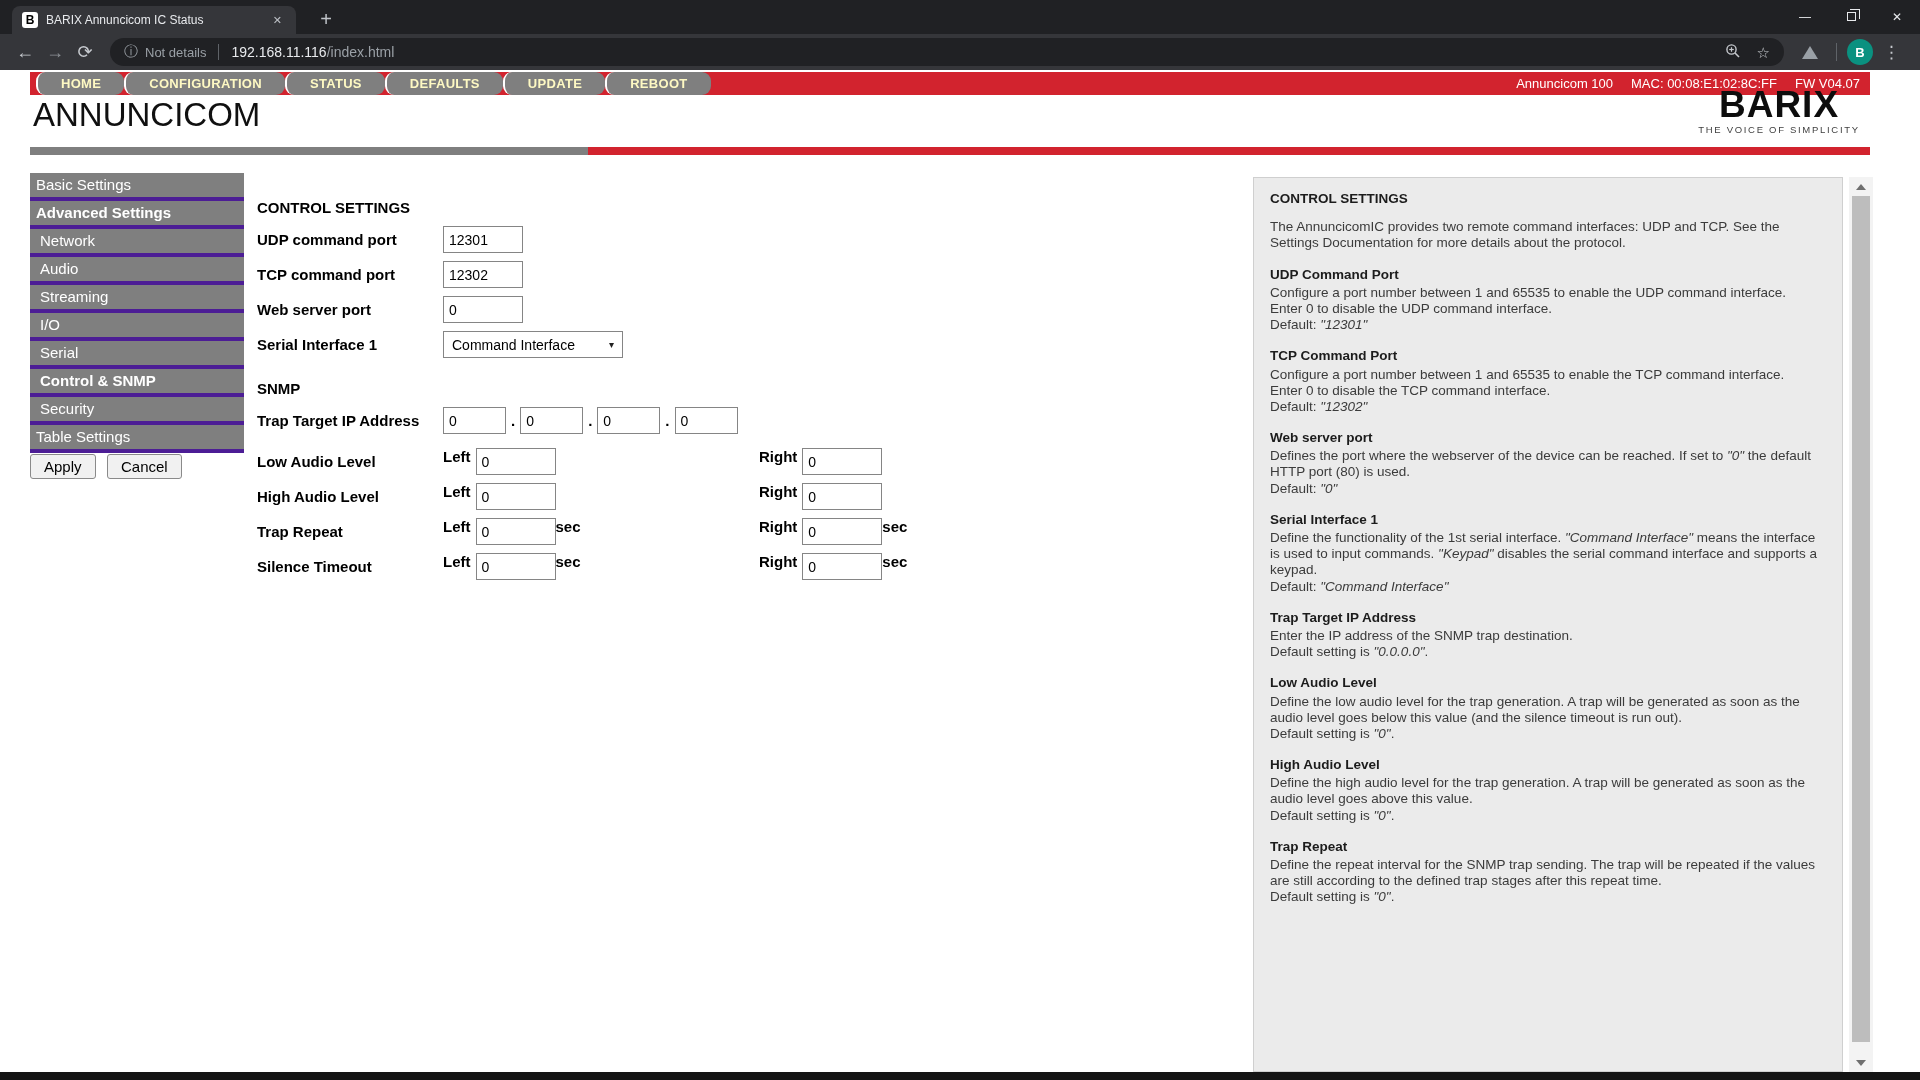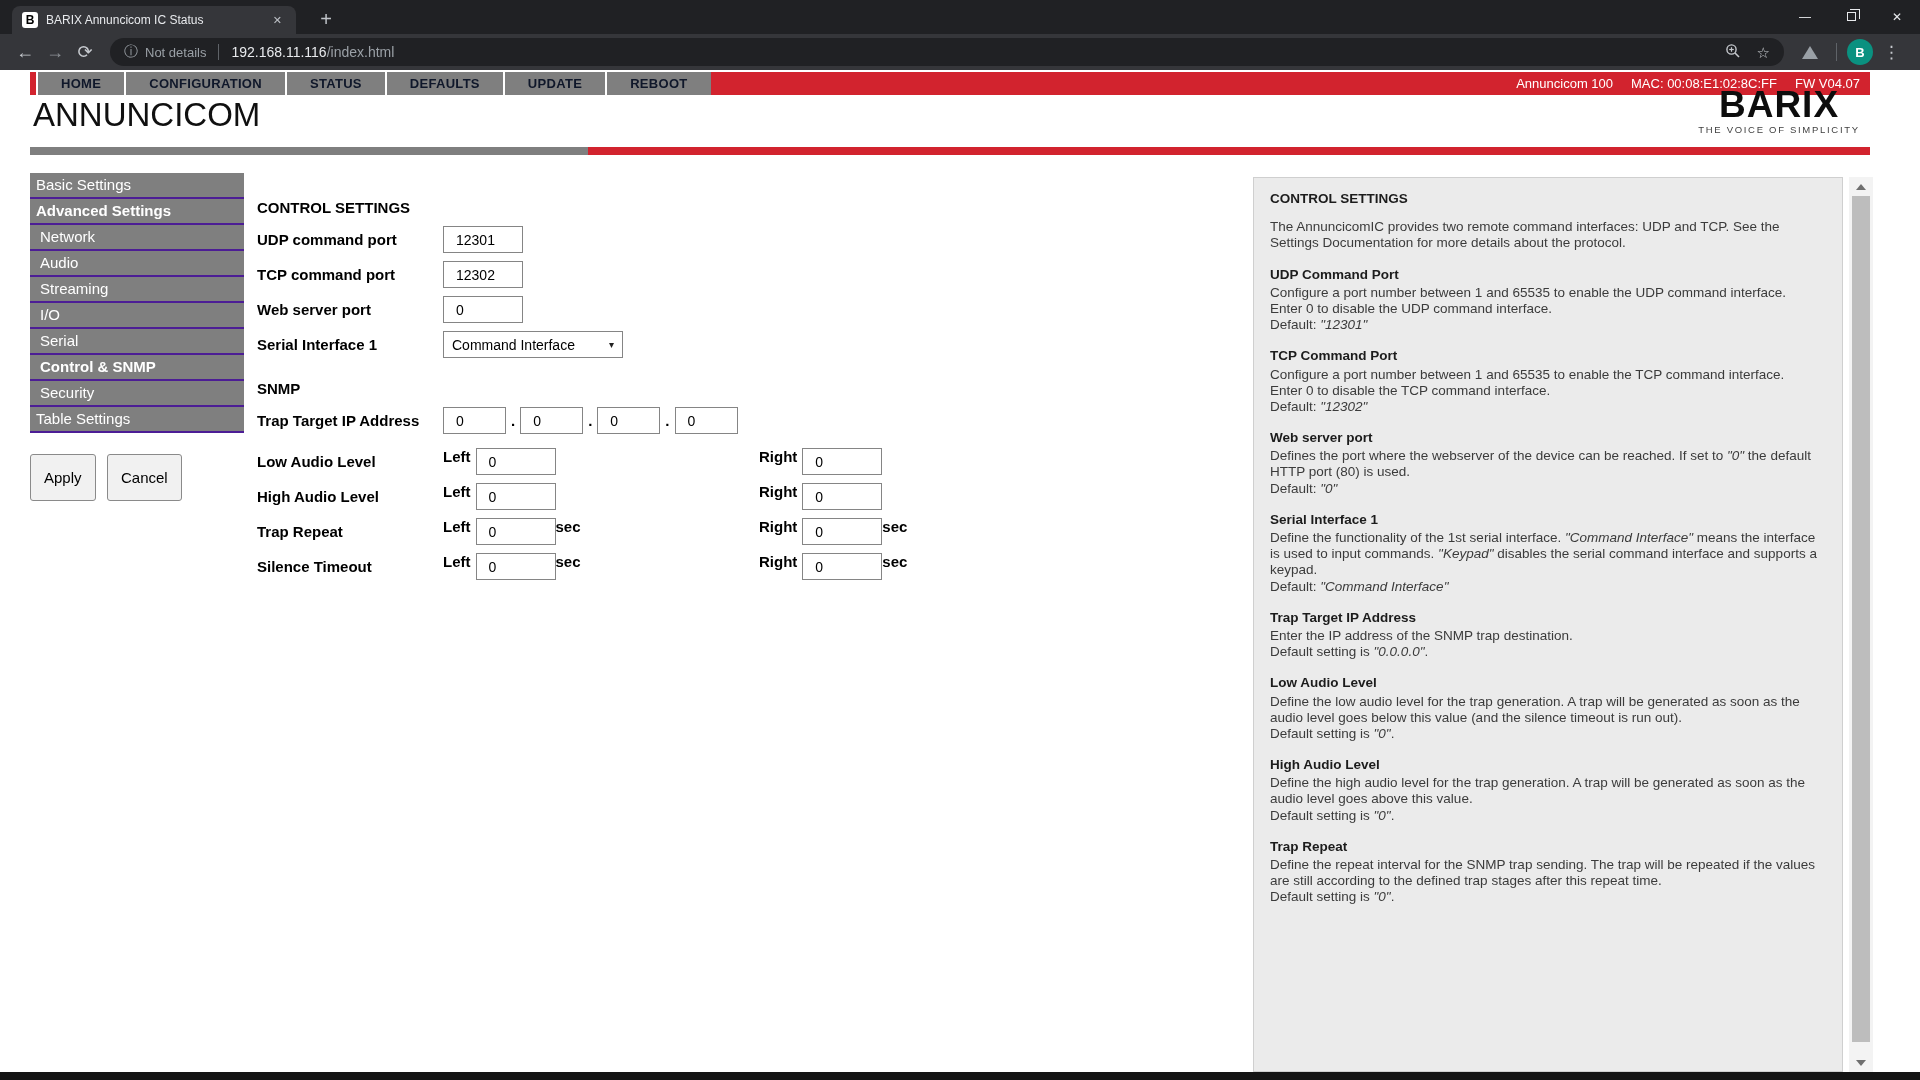--- a/index.html
+++ b/index.html
@@ -42,48 +42,48 @@
     border-bottom:13px solid #9aa0a6; margin:0 8px; }
   .prof-sep { width:1px; height:18px; background:#5f6368; margin:0 10px; }
   .avatar { width:26px; height:26px; border-radius:50%; background:#0a9180; color:#fff; font-weight:bold;
     font-size:13px; display:flex; align-items:center; justify-content:center; }
   .menu-dots { color:#c6c9ce; font-size:17px; margin:0 10px; }
   
   .page { position:absolute; top:70px; left:0; width:1920px; height:1002px; background:#fff; }
   .navbar { position:absolute; left:30px; top:2px; width:1840px; height:23px; background:var(--red);
     display:flex; align-items:stretch; }
   .nav-spacer { width:6px; }
-  .nav-btn { background:#7f7f7f; color:#0f172a; font-weight:bold; font-size:13px; letter-spacing:.3px;
-    display:flex; align-items:center; padding:0 23px; border-left:2px solid #fff; }
+  .nav-btn { background:#7f7f7f; color:#fef9c3; font-weight:bold; font-size:13px; letter-spacing:.3px;
+    display:flex; align-items:center; padding:0 23px; border-left:2px solid #fff;border-radius:9px; }
   .nav-btn:last-of-type { border-right:2px solid #fff; }
   .device-info { margin-left:auto; display:flex; align-items:center; gap:18px; color:#fff;
     font-weight:normal; font-size:13px; padding-right:10px; white-space:nowrap; }
   .page-title { position:absolute; left:33px; top:26px; font-size:33px; color:#101010; }
   .logo { position:absolute; left:1688px; top:16px; width:182px; text-align:center; }
   .logo-word { font-size:37px; font-weight:800; letter-spacing:1px; color:#0d0d0d; line-height:1; }
   .logo-tag { font-size:9.5px; color:#3f3f3f; letter-spacing:1.7px; margin-top:1px; }
   .divider { position:absolute; left:30px; top:77px; width:1840px; height:8px; background:var(--red); }
   .divider .gray { width:558px; height:8px; background:#7f7f7f; }
   
   .sidebar { position:absolute; left:30px; top:103px; width:214px; }
   .sb-item { background:#7f7f7f; color:#fff; font-size:15px; line-height:18px; padding:3px 6px;
-    border-bottom:2px solid #4c1d95; }
+    border-bottom:4px solid #4c1d95; }
   .sb-item.lvl1 { padding-left:10px; }
   .sb-item.bold { font-weight:bold; }
   .btnrow { position:absolute; left:30px; top:384px; }
   .btnrow button { font-family:"Liberation Sans",sans-serif; font-size:15px; color:#000;
-    padding:14px 13px; border:1px solid #8a8a8a; background:#f1f1f1; border-radius:3px; margin-right:7px; }
+    padding:3px 13px; border:1px solid #8a8a8a; background:#f1f1f1; border-radius:3px; margin-right:7px; }
   
   .form { position:absolute; left:257px; top:129px; width:960px; }
   .f-h { font-size:15px; font-weight:bold; margin:0 0 10px; color:#000; }
   .f-h.snmp { margin-top:22px; }
   .f-row { display:flex; align-items:center; height:27px; margin-bottom:8px; position:relative; font-size:15px; }
   .f-label { width:186px; font-weight:bold; color:#000; flex:0 0 186px; }
   input.txt { height:27px; border:1px solid #858585; background:#fff; font-family:"Liberation Sans",sans-serif;
-    font-size:14px; padding:0 12px; width:80px; color:#000; }
+    font-size:14px; padding:0 5px; width:80px; color:#000; }
   input.txt.ip { width:63px; }
   input.txt.lr { width:80px; }
   .dot { font-weight:bold; margin:0 5px; }
   .selectbox { width:180px; height:27px; border:1px solid #858585; background:#fff; display:flex;
     align-items:center; justify-content:space-between; padding:0 8px; font-size:14px; color:#000; }
   .sel-arrow { font-size:10px; color:#222; }
   .lr-group { display:flex; align-items:flex-start; }
   .lr-lab { font-weight:bold; margin-right:5px; }
   .lr-right { position:absolute; left:502px; }
   .unit { font-weight:bold; }

